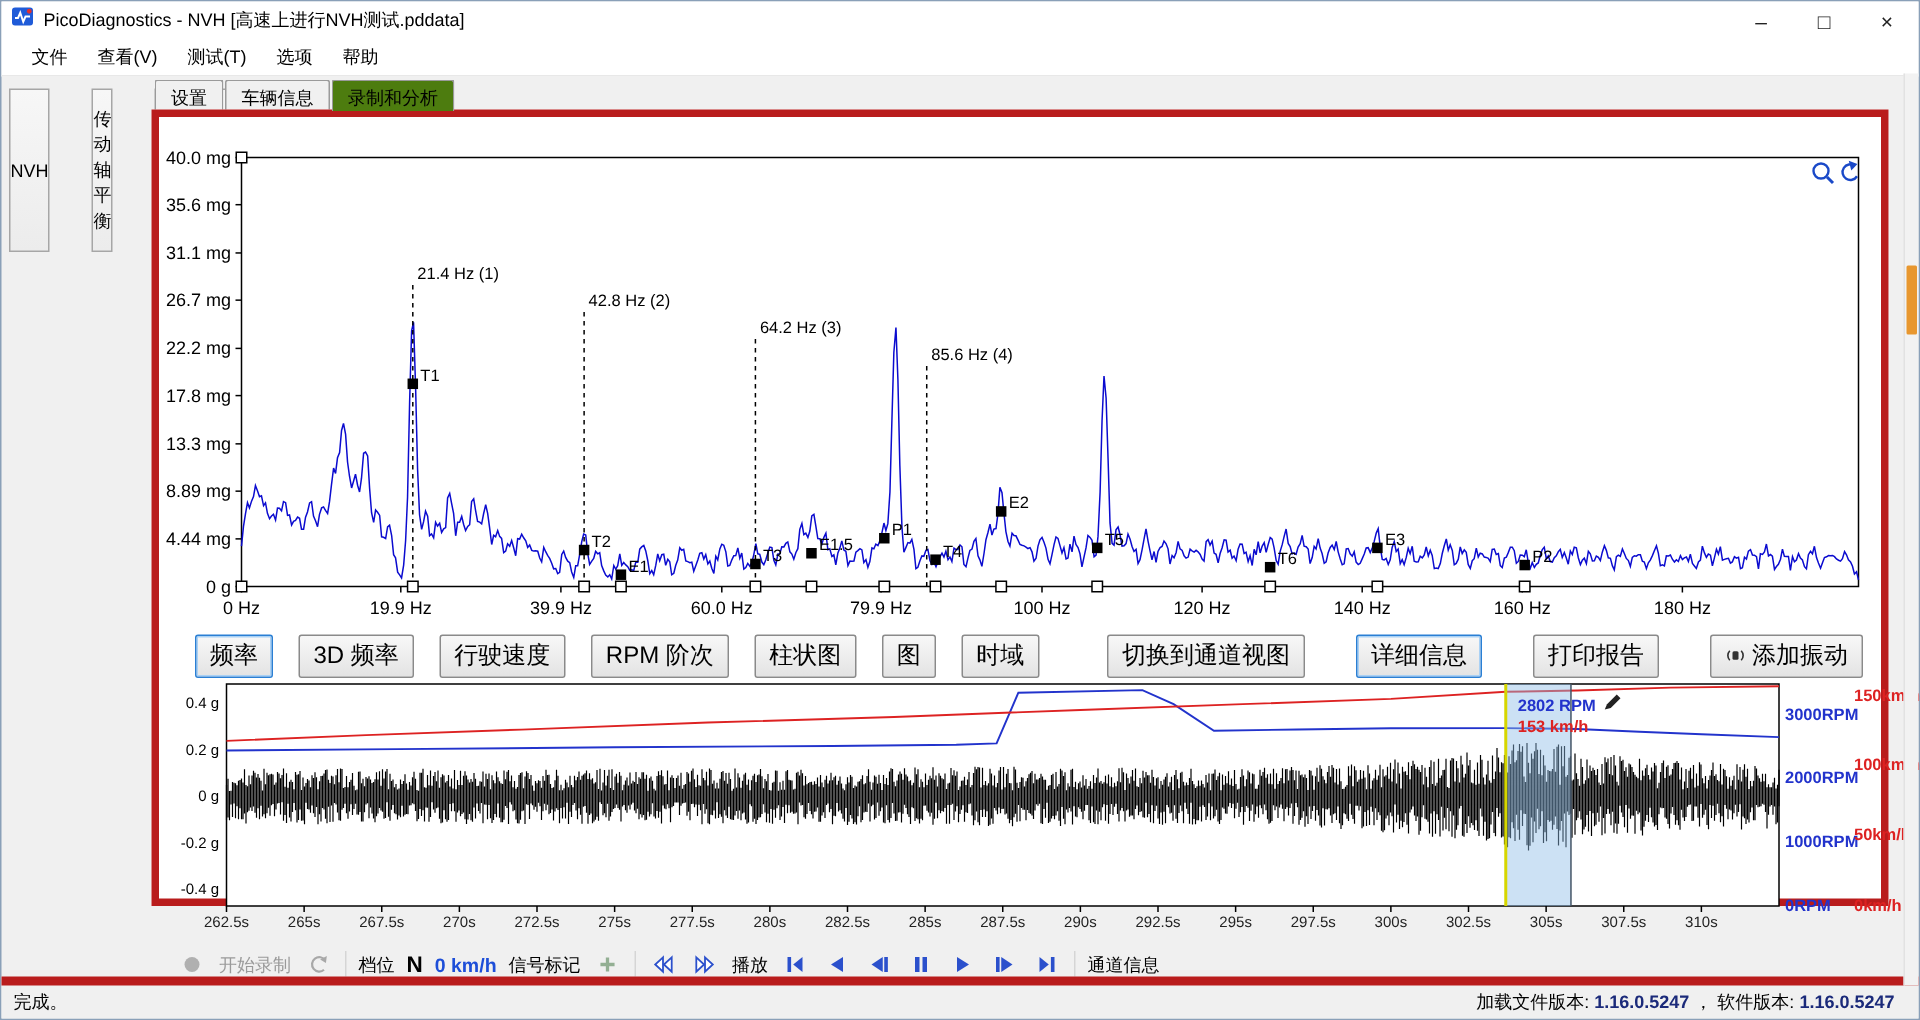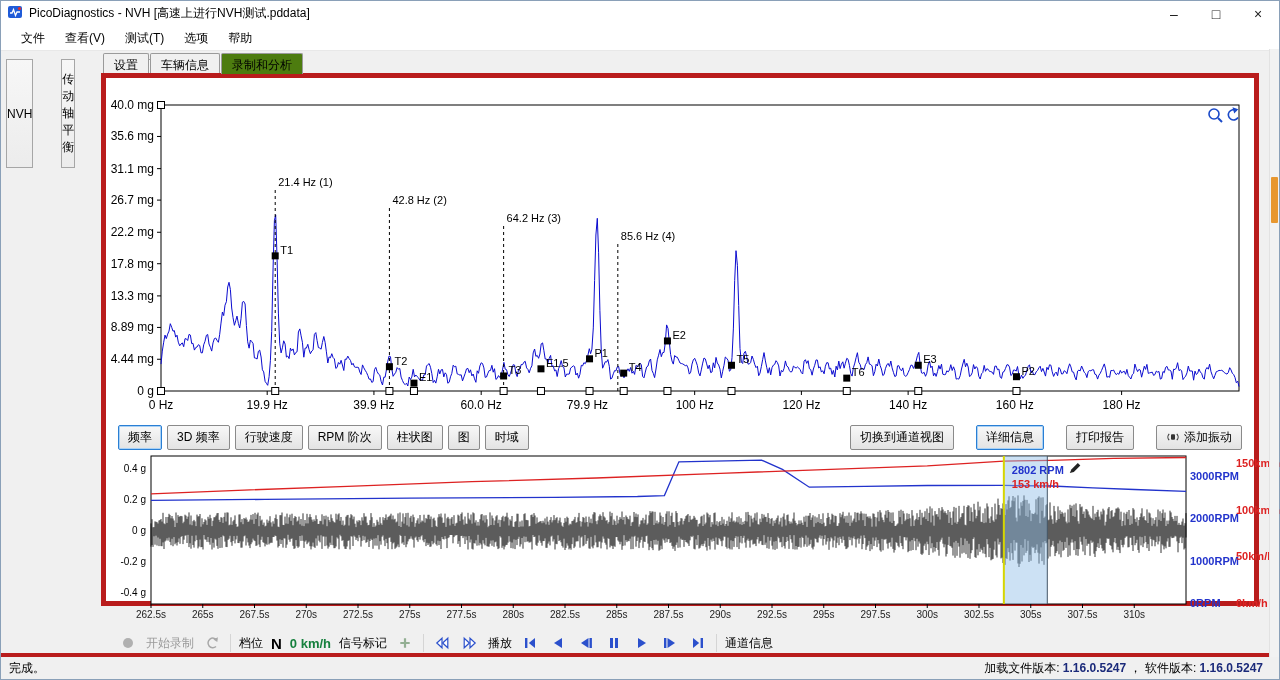--- a/index.html
+++ b/index.html
@@ -22,31 +22,31 @@
   .tab{font-size:12px;padding:3px 10px 2px;border:1px solid #9a9a9a;border-bottom:none;
        background:#f0f0f0;margin-right:1px;border-radius:2px 2px 0 0;color:#000;}
   .tab.active{background:#4d7c0f;position:relative;z-index:3;}
   .panel{flex:1;background:#fff;border:5px solid #b91c1c;margin-top:-1px;display:flex;
          flex-direction:column;padding-top:22px;min-height:0;}
   svg text{font-family:"Liberation Sans","DejaVu Sans",sans-serif;}
   .spectrum-svg{margin-left:4px;flex:0 0 auto;}
   .time-svg{flex:0 0 auto;}
   .toolbar{height:30px;display:flex;align-items:center;gap:5px;padding:0 12px;flex:0 0 auto;}
   .tb-right{margin-left:auto;display:flex;gap:22px;}
-  .tb-btn{font-size:12px;padding:3px 9px;border:1px solid #8a8a8a;border-radius:2px;
+  .tb-btn{font-size:16px;padding:3px 9px;border:1px solid #8a8a8a;border-radius:2px;
           background:linear-gradient(#f8f8f8,#e3e3e3);white-space:nowrap;display:flex;
-          align-items:center;gap:4px;color:#000;}
+          align-items:center;gap:4px;color:#000;margin-left:12px;}
   .tb-btn.focused{border:1px solid #2a7fd4;box-shadow:inset 0 0 0 1px #a9d1f5;}
   .transport{height:30px;display:flex;align-items:center;gap:8px;padding:0 12px;flex:0 0 auto;font-size:12px;color:#000;}
   .transport .sep{width:1px;height:18px;background:#d5d5d5;}
   .t-gray{color:#9a9a9a;}
   .gear{font-size:15px;font-weight:bold;}
-  .speed0{color:#15803d;font-weight:bold;font-size:13px;}
+  .speed0{color:#1d4ed8;font-weight:bold;font-size:13px;}
   .icon-btn{display:flex;align-items:center;justify-content:center;width:20px;height:20px;}
-  .statusbar{height:22px;background:#f0f0f0;border-top:4px solid #b91c1c;display:flex;align-items:center;
+  .statusbar{height:22px;background:#f0f0f0;border-top:6px solid #b91c1c;display:flex;align-items:center;
              justify-content:space-between;padding:0 16px 0 8px;font-size:12px;flex:0 0 auto;color:#000;margin-top:47px;}
   .versions b{color:#1b2a7a;}
   .scrollbar{position:absolute;right:0;top:48px;width:9px;height:608px;background:#f2f2f2;border-left:1px solid #e2e2e2;}
   .scroll-thumb{position:absolute;left:1px;top:128px;width:7px;height:46px;background:#e8972f;border-radius:1px;}
 </style>
 </head>
 <body>
 
 <div class="window">
 

